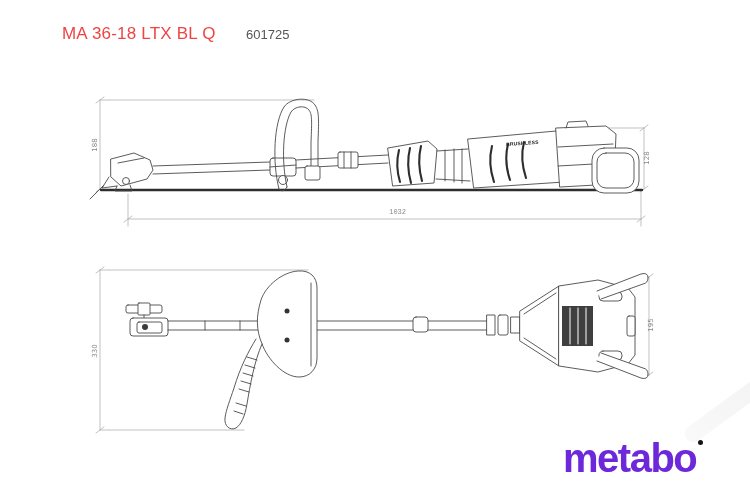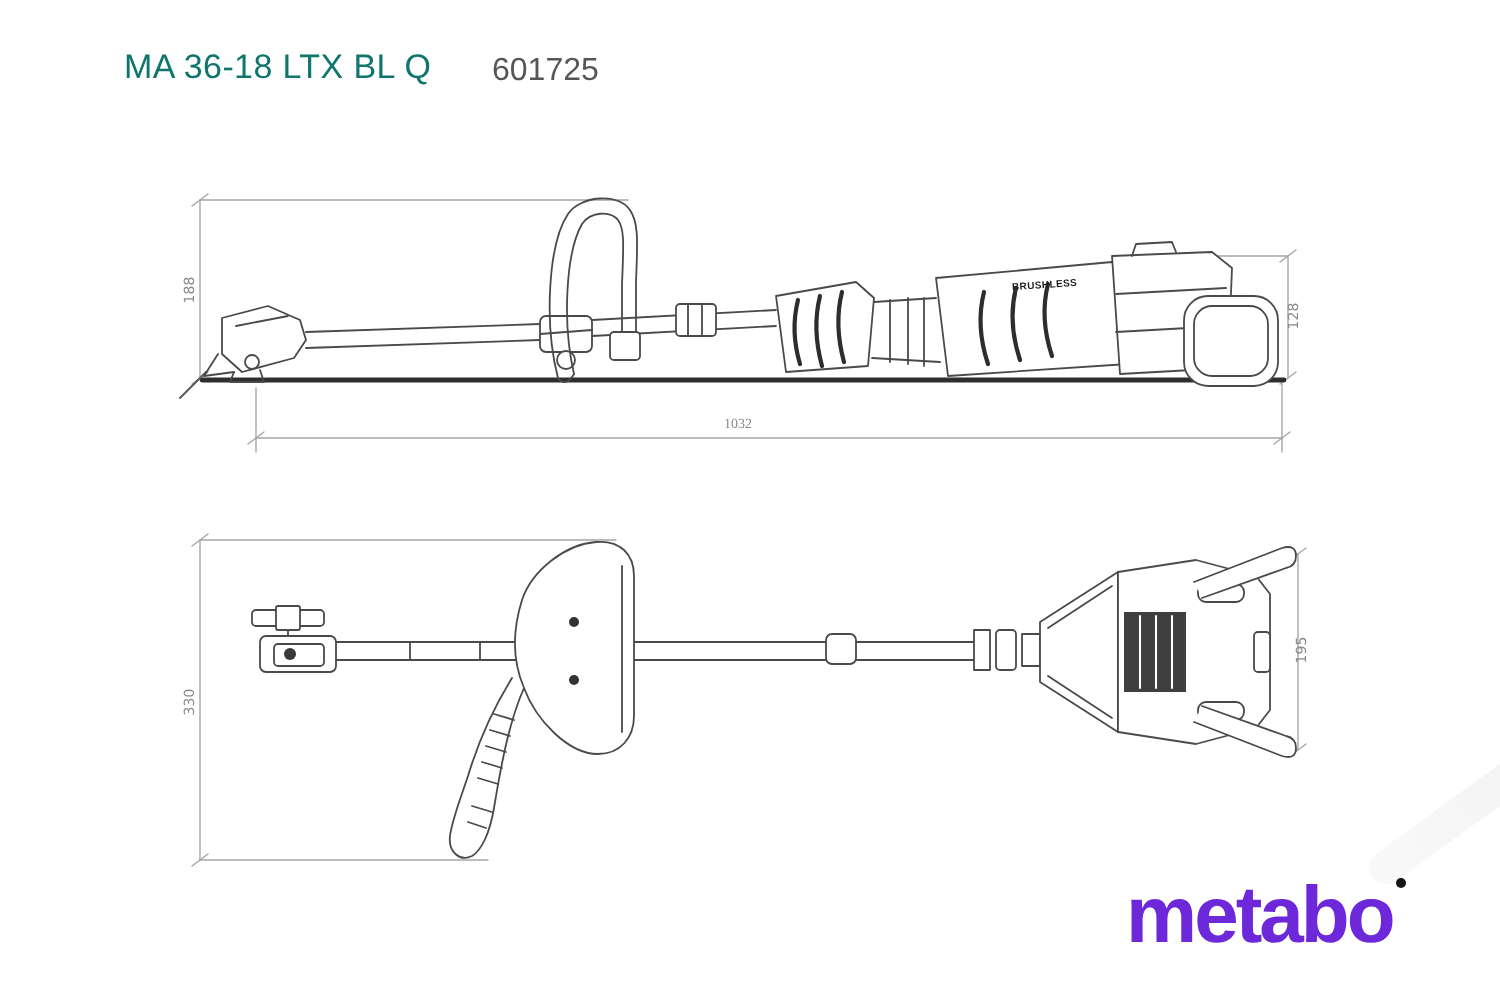--- a/index.html
+++ b/index.html
@@ -1,30 +1,30 @@
 <!DOCTYPE html>
 <html><head>
 <meta charset="utf-8">
 <style>
   html,body{margin:0;padding:0;}
   body{
     width:750px;height:499px;position:relative;overflow:hidden;
     background:#ffffff;font-family:"Liberation Sans",sans-serif;
   }
   .title{
-    position:absolute;left:62px;top:24px;font-size:17px;color:#0f766e;
+    position:absolute;left:62px;top:24px;font-size:17px;color:#ef4444;
     letter-spacing:.2px;white-space:nowrap;
   }
   .article{
-    position:absolute;left:246px;top:27px;font-size:16px;color:#565656;
+    position:absolute;left:246px;top:27px;font-size:13px;color:#565656;
     white-space:nowrap;
   }
   .hdim{
-    position:absolute;font-size:7px;color:#8a8a8a;width:44px;text-align:left;
-    font-family:Liberation Serif, serif;
+    position:absolute;font-size:7px;color:#8a8a8a;width:44px;text-align:right;
+    font-family:Liberation Mono, monospace;
   }
   .vdim{
     position:absolute;font-size:7px;color:#8a8a8a;width:30px;text-align:center;
     transform:rotate(-90deg);transform-origin:center;
     font-family:"DejaVu Sans",sans-serif;
   }
   .motor-label{
     position:absolute;left:506px;top:140px;font-size:5px;font-weight:bold;
     color:#1f1f1f;letter-spacing:.2px;transform:rotate(-4deg);white-space:nowrap;
   }

